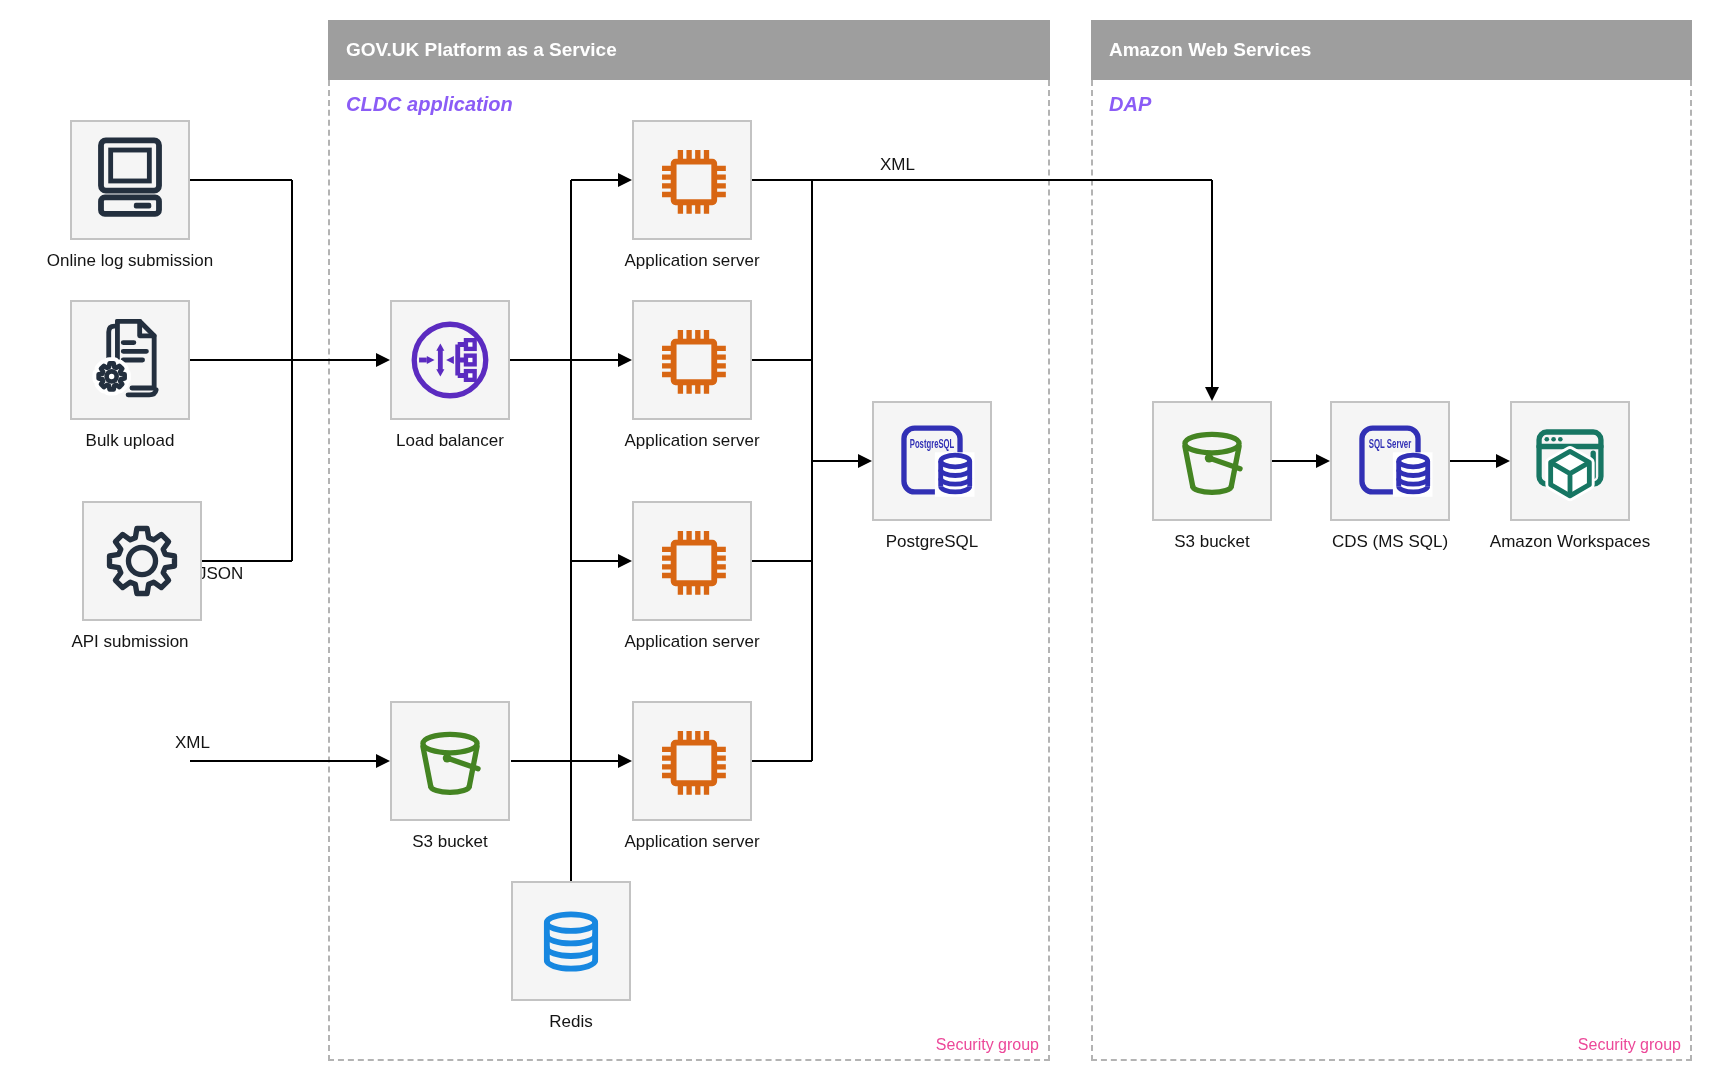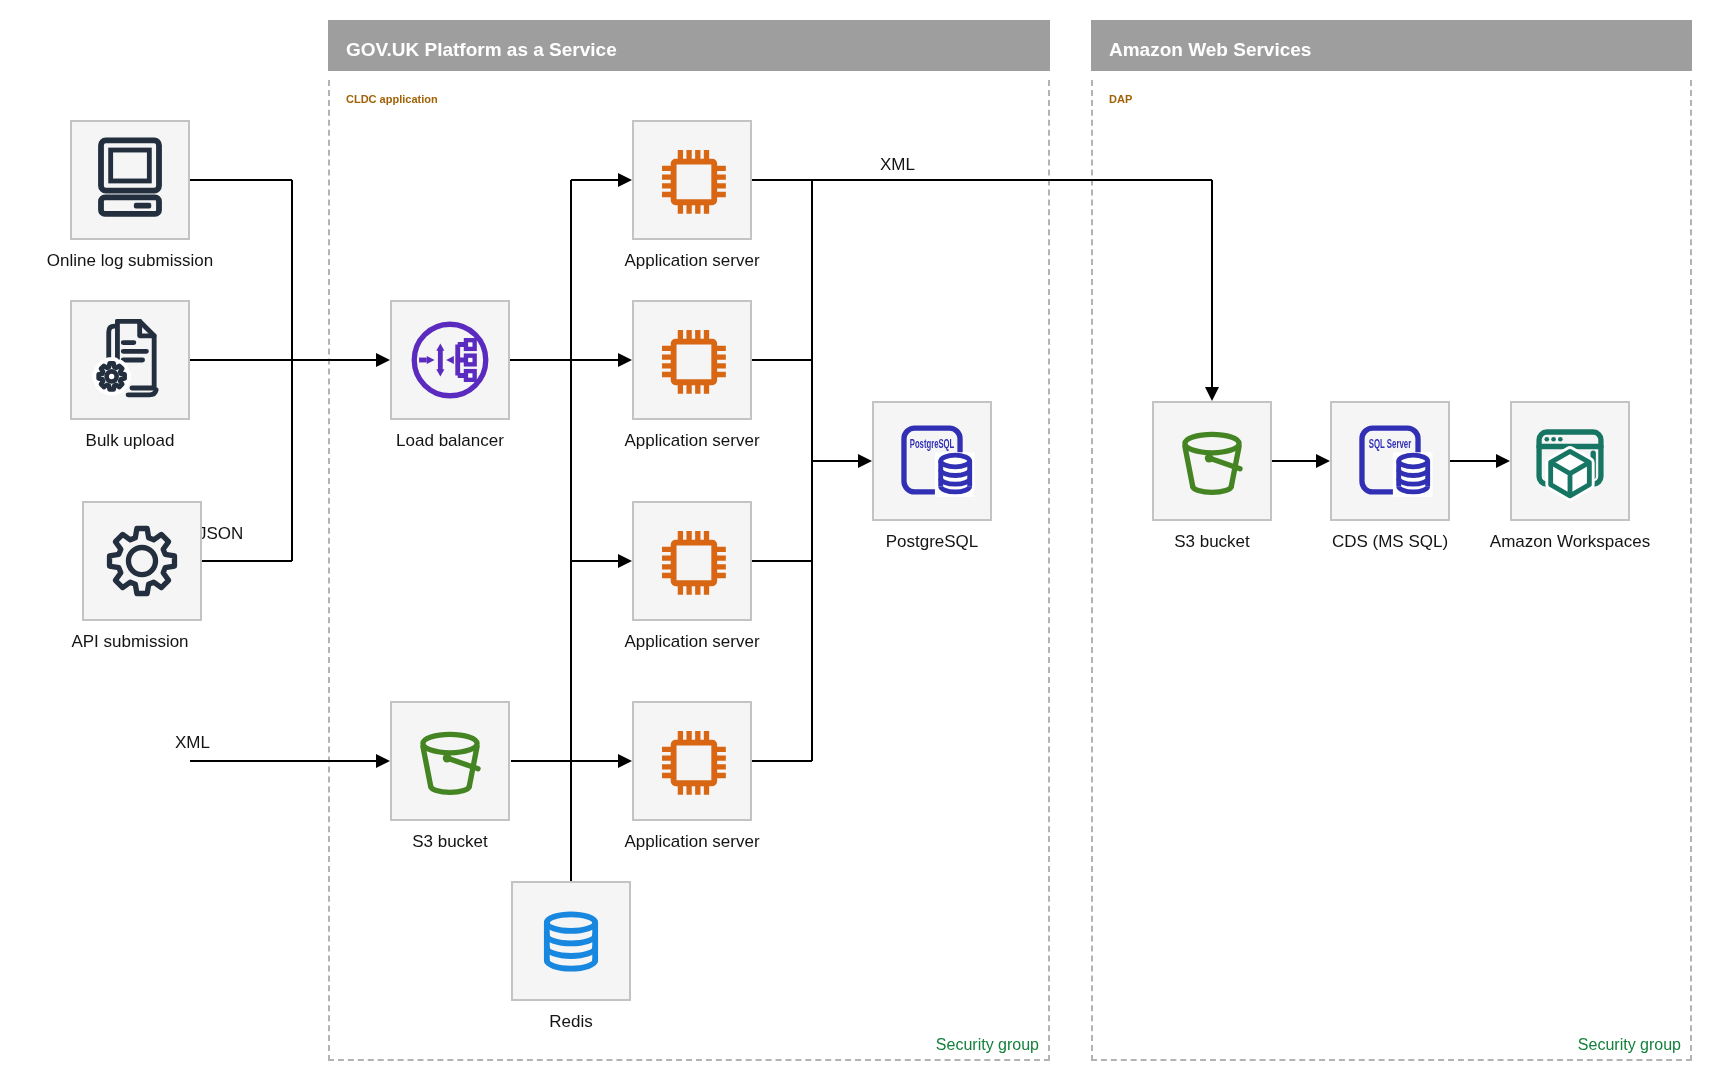--- a/index.html
+++ b/index.html
@@ -1,25 +1,25 @@
 <!DOCTYPE html>
 <html><head>
 <meta charset="utf-8">
 <style>
   html,body{margin:0;padding:0;background:#fff;font-family:"Liberation Sans","DejaVu Sans",sans-serif;}
   #canvas{position:relative;width:1712px;height:1082px;background:#fff;overflow:hidden;}
 
   
   .container{position:absolute;top:20px;height:1041px;box-sizing:border-box;}
-  .chead{height:51px;background:#9e9e9e;color:#fff;font-weight:bold;font-size:19px;
+  .chead{height:60px;background:#9e9e9e;color:#fff;font-weight:bold;font-size:19px;
          line-height:60px;padding-left:18px;box-sizing:border-box;}
   .cbody{position:absolute;top:60px;left:0;right:0;bottom:0;
          border-left:2px dashed #b3b3b3;border-right:2px dashed #b3b3b3;border-bottom:2px dashed #b3b3b3;}
-  .csub{margin:13px 0 0 16px;font-weight:bold;font-size:11px;color:#a16207;}
-  .cfoot{position:absolute;right:9px;bottom:5px;color:#15803d;font-size:16px;}
+  .csub{margin:13px 0 0 16px;font-weight:bold;font-size:20px;color:#8b5cf6;font-style:italic;}
+  .cfoot{position:absolute;right:9px;bottom:5px;color:#ec4899;font-size:16px;}
 
   
   .node{position:absolute;width:120px;}
   .nbox{width:120px;height:120px;background:#f5f5f5;border:2px solid #c3c3c3;box-sizing:border-box;}
   .nbox svg{width:100%;height:100%;display:block;}
   .nlabel{position:absolute;top:131px;left:-70px;width:260px;text-align:center;
           font-size:17px;color:#141414;white-space:nowrap;}
 
   
   .elabel{position:absolute;width:100px;text-align:left;font-size:17px;color:#141414;}
@@ -69,21 +69,21 @@
       <polygon points="632,360 618,353 618,367"></polygon>
       <polygon points="632,561 618,554 618,568"></polygon>
       <polygon points="632,761 618,754 618,768"></polygon>
       <polygon points="872,461 858,454 858,468"></polygon>
       <polygon points="1212,401 1205,387 1219,387"></polygon>
       <polygon points="1330,461 1316,454 1316,468"></polygon>
       <polygon points="1510,461 1496,454 1496,468"></polygon>
     </g>
   </svg>
 
-  <div class="elabel" style="left:190px;top:524px;padding-left:8px;">JSON</div>
+  <div class="elabel" style="left:190px;top:564px;padding-left:8px;">JSON</div>
   <div class="elabel" style="left:175px;top:733px;">XML</div>
   <div class="elabel" style="left:880px;top:155px;">XML</div>
 
   <div class="node" style="left:70px;top:120px;border-radius:29px;">
     <div class="nbox">
       <svg viewBox="0 0 120 120">
         <g fill="none" stroke="#232f3e" stroke-width="6">
           <rect x="30" y="19" width="60" height="52" rx="5"></rect>
           <rect x="40" y="29" width="40" height="32" stroke-width="5"></rect>
           <rect x="30" y="78" width="60" height="17" rx="4"></rect>

